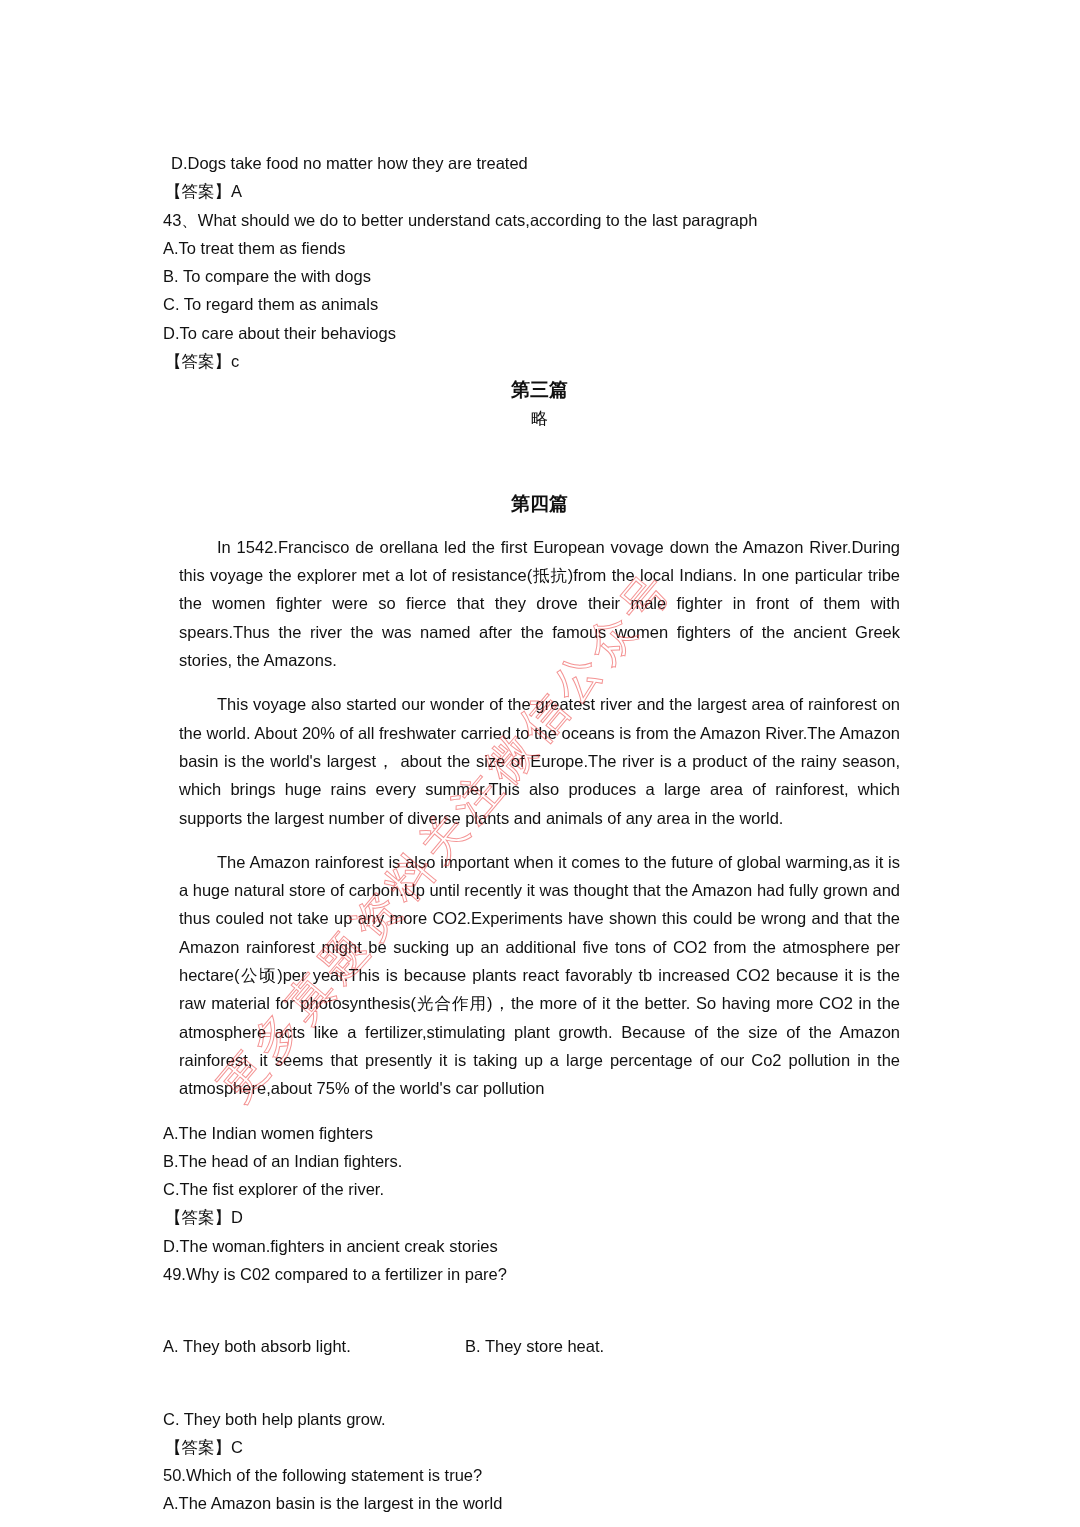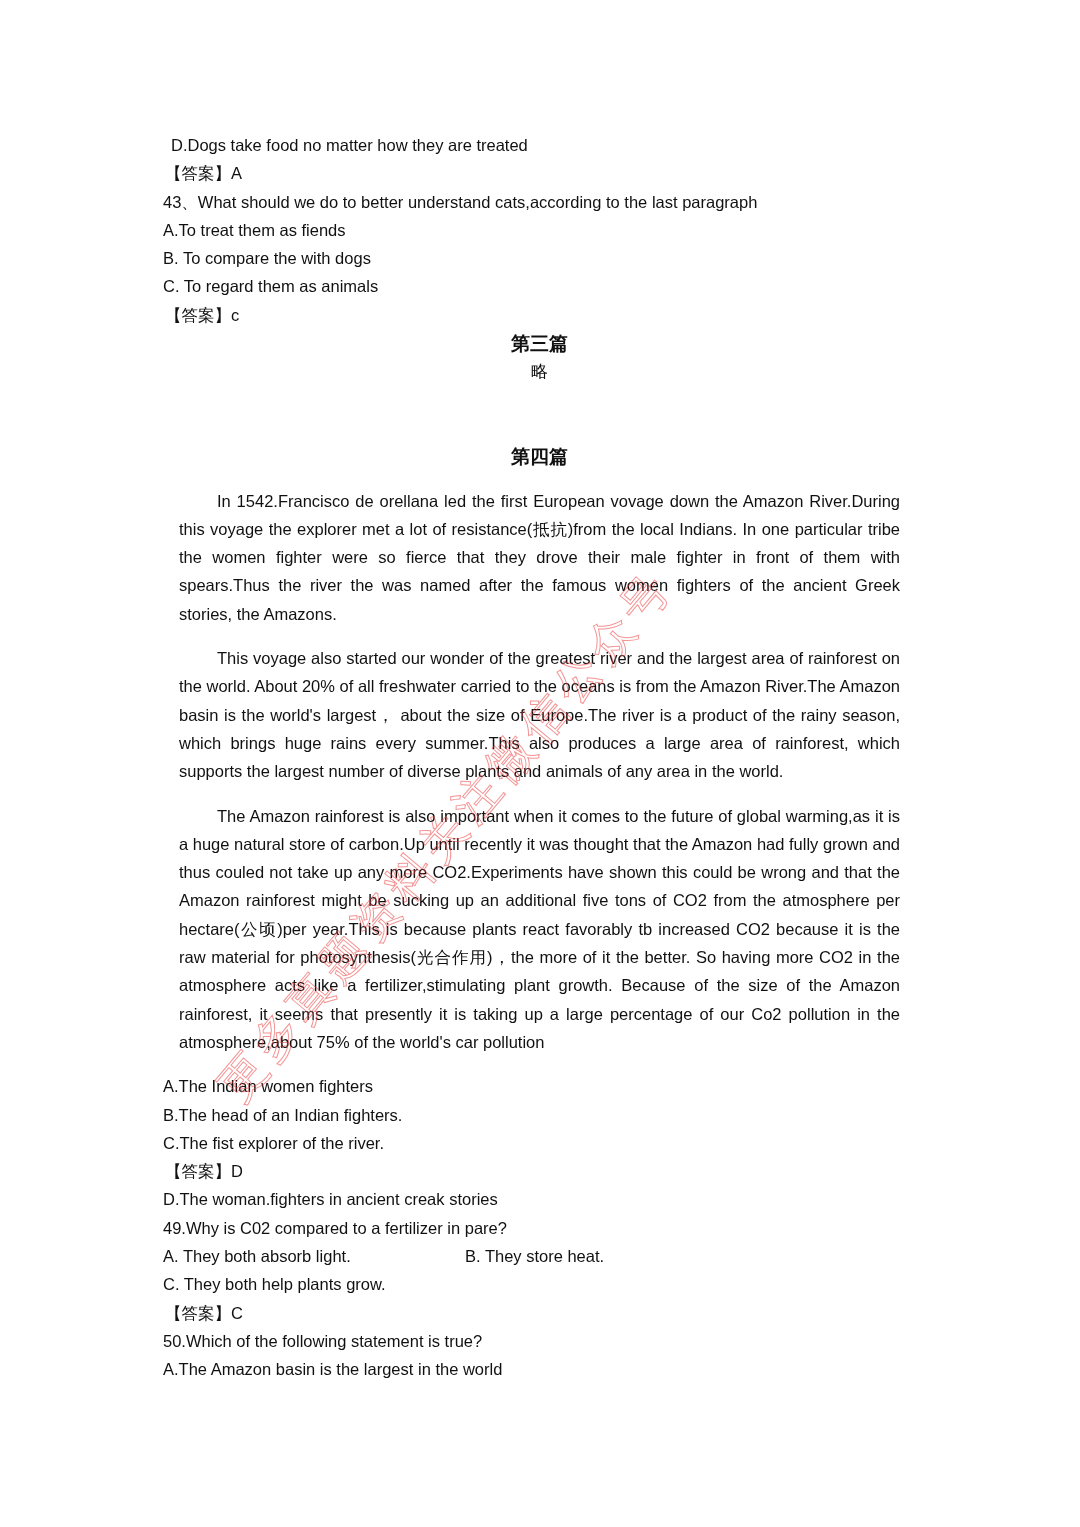--- a/index.html
+++ b/index.html
@@ -2,37 +2,37 @@
 <html><head>
   <meta charset="utf-8">
   <style>
     html, body { margin: 0; padding: 0; background: #ffffff; }
     body {
       width: 1080px; height: 1527px; position: relative; overflow: hidden;
       font-family: "Liberation Sans", "DejaVu Sans", sans-serif;
       color: #111111;
     }
     .page {
-      position: absolute; left: 163px; top: 131px; width: 753px;
+      position: absolute; left: 163px; top: 149px; width: 753px;
       font-size: 16.5px; line-height: 28.3px;
     }
     .line { white-space: nowrap; height: 28.3px; }
     .indent-1 { padding-left: 8px; }
     .answer { padding-left: 2px; }
     .heading {
       text-align: center; font-weight: bold; font-family: "DejaVu Sans", sans-serif;
       font-size: 19px; height: 28.3px;
     }
     .skip { text-align: center; font-family: "DejaVu Sans", sans-serif; font-size: 17px; height: 28.3px; }
     .gap { height: 56.6px; }
     .para {
       text-align: justify; text-align-last: left;
       text-indent: 38px; margin: 16px;
     }
-    .two-col { display: flex; height: 28.3px; white-space: nowrap; }
+    .two-col { display: flex; height: 28.3px; white-space: nowrap; margin-top: 44px; }
     .two-col .left { width: 302px; }
     .two-col .left.wide { width: 300px; }
     .watermark {
       position: absolute; left: 150px; top: 520px; width: 620px; height: 620px;
       pointer-events: none;
     }
     .watermark span {
       position: absolute; left: 0; top: 0;
       transform-origin: 0 0;
       transform: translate(55px, 555px) rotate(-50deg);
@@ -47,20 +47,21 @@
 
 <div class="page">
 
   <div class="line indent-1">D.Dogs take food no matter how they are treated</div>
   <div class="line answer">【答案】A</div>
 
   <div class="line">43、What should we do to better understand cats,according to the last paragraph</div>
   <div class="line">A.To treat them as fiends</div>
   <div class="line">B. To compare the with dogs</div>
   <div class="line">C. To regard them as animals</div>
+  <div class="line">D.To care about their behaviogs</div>
   <div class="line answer">【答案】c</div>
 
   <div class="heading">第三篇</div>
   <div class="skip">略</div>
   <div class="gap"></div>
 
   <div class="heading">第四篇</div>
   <p class="para">In 1542.Francisco de orellana led the first European vovage down the Amazon River.During this voyage the explorer met a lot of resistance(抵抗)from the local Indians. In one particular tribe the women fighter were so fierce that they drove their male fighter in front of them with spears.Thus the river the was named after the famous women fighters of the ancient Greek stories, the Amazons.</p>
   <p class="para">This voyage also started our wonder of the greatest river and the largest area of rainforest on the world. About 20% of all freshwater carried to the oceans is from the Amazon River.The Amazon basin is the world's largest， about the size of Europe.The river is a product of the rainy season, which brings huge rains every summer.This also produces a large area of rainforest, which supports the largest number of diverse plants and animals of any area in the world.</p>
   <p class="para">The Amazon rainforest is also important when it comes to the future of global warming,as it is a huge natural store of carbon.Up until recently it was thought that the Amazon had fully grown and thus couled not take up any more CO2.Experiments have shown this could be wrong and that the Amazon rainforest might be sucking up an additional five tons of CO2 from the atmosphere per hectare(公顷)per year.This is because plants react favorably tb increased CO2 because it is the raw material for photosynthesis(光合作用)，the more of it the better. So having more CO2 in the atmosphere acts like a fertilizer,stimulating plant growth. Because of the size of the Amazon rainforest, it seems that presently it is taking up a large percentage of our Co2 pollution in the atmosphere,about 75% of the world's car pollution</p>

